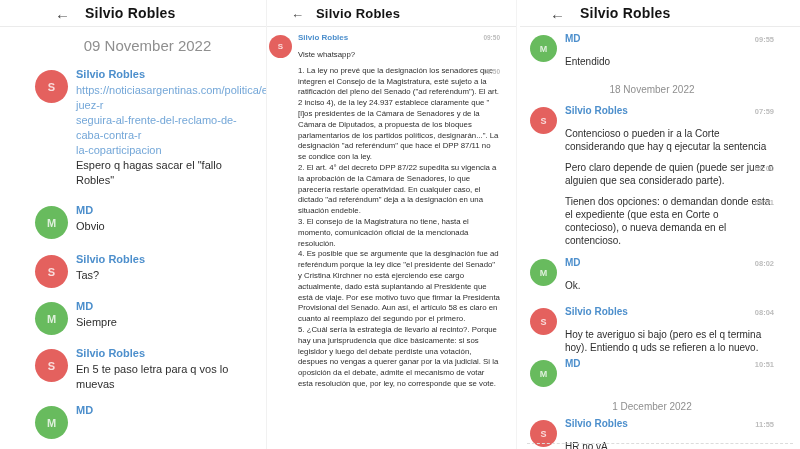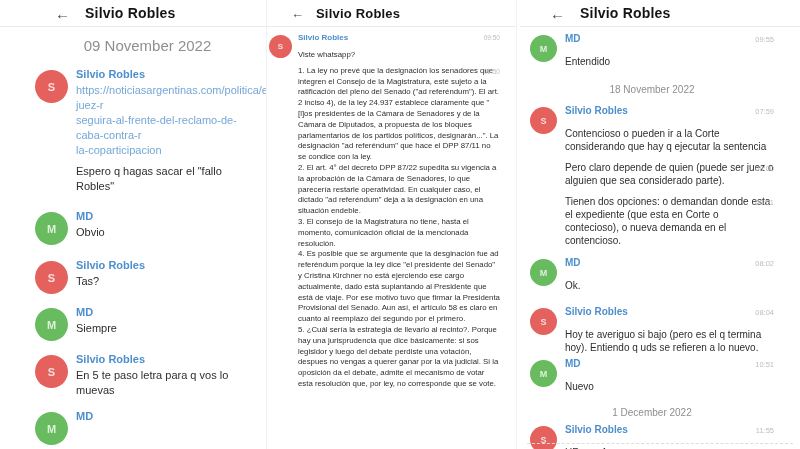--- a/index.html
+++ b/index.html
@@ -32,28 +32,28 @@
   .avatar.green{background:#68bb5e}
   .p1 .avatar{width:33px;height:33px;font-size:11px;margin-right:8px}
   .p2 .avatar{width:23px;height:23px;font-size:8px;margin-right:6px}
   .p3 .avatar{width:27px;height:27px;font-size:9px;margin-right:8px}
   .body{flex:1;min-width:0}
   .namerow{display:flex;justify-content:space-between;align-items:baseline}
   .sender{color:#4d8fcc;font-weight:bold}
   .p1 .sender{font-size:11px}
   .p2 .sender{font-size:8px}
   .p3 .sender{font-size:10px}
-  .time{color:#bdbdbd;font-weight:normal;flex-shrink:0;margin-left:22px}
+  .time{color:#bdbdbd;font-weight:bold;flex-shrink:0;margin-left:22px}
   .p2 .time{font-size:6.5px}
   .p3 .time{font-size:7.5px}
   .bubble{position:relative;color:#2e2e2e}
   .p1 .bubble{font-size:11px;line-height:15px;margin-top:3px}
   .p2 .bubble{font-size:7.8px;line-height:10.8px;margin-top:8px}
   .p3 .bubble{font-size:10px;line-height:13px;margin-top:11px}
-  .p1 .bubble + .bubble{margin-top:6px}
+  .p1 .bubble + .bubble{margin-top:0}
   .p2 .bubble + .bubble{margin-top:5px}
   .p3 .bubble + .bubble{margin-top:8px}
   .bubble .time{position:absolute;right:0;top:1px}
   .link{color:#74a7d8;white-space:pre-line}
   .para{margin:0}
   .edge-dash{position:absolute;left:527px;width:266px;top:443px;border-top:1px dashed #dcdcdc}
   .mt4{margin-top:4px}.mt6{margin-top:6px}.mt10{margin-top:10px}
   .mt12{margin-top:12px}.mt14{margin-top:14px}.mt16{margin-top:16px}.mt18{margin-top:18px}
 </style>
 </head>
@@ -227,21 +227,20 @@
         </div>
       </div>
 
       <div class="group mt4">
         <div class="avatar green">M</div>
         <div class="body">
           <div class="namerow">
             <span class="sender">MD</span>
             <span class="time">10:51</span>
           </div>
-          <div class="bubble">Nuevo</div>
         </div>
       </div>
 
       <div class="daterow mt14">1 December 2022</div>
 
       <div class="group mt6">
         <div class="avatar red">S</div>
         <div class="body">
           <div class="namerow">
             <span class="sender">Silvio Robles</span>

